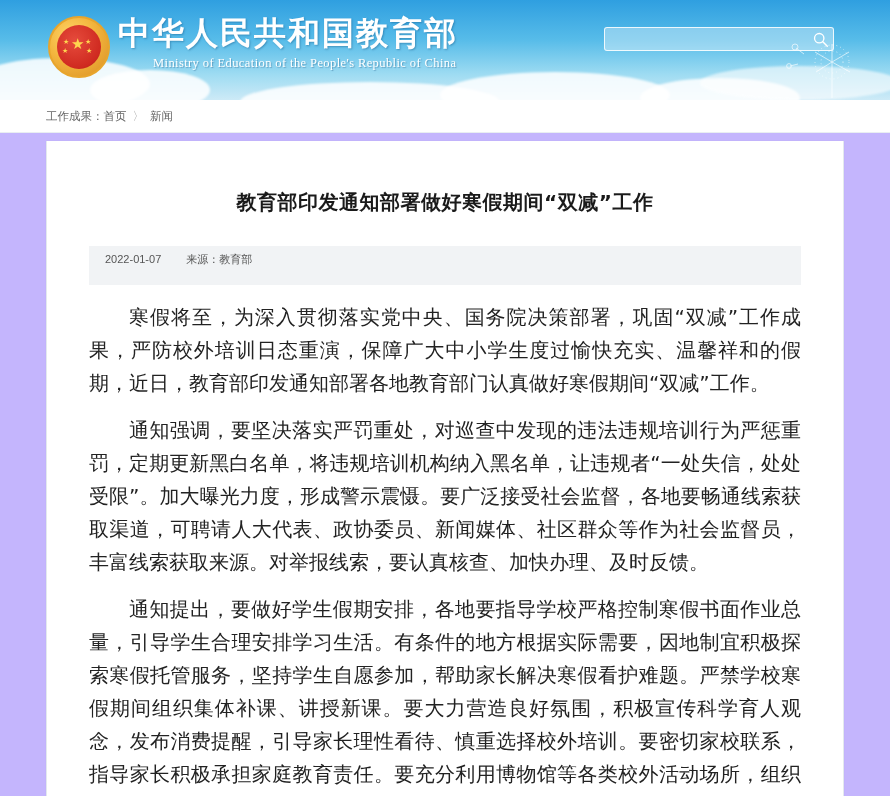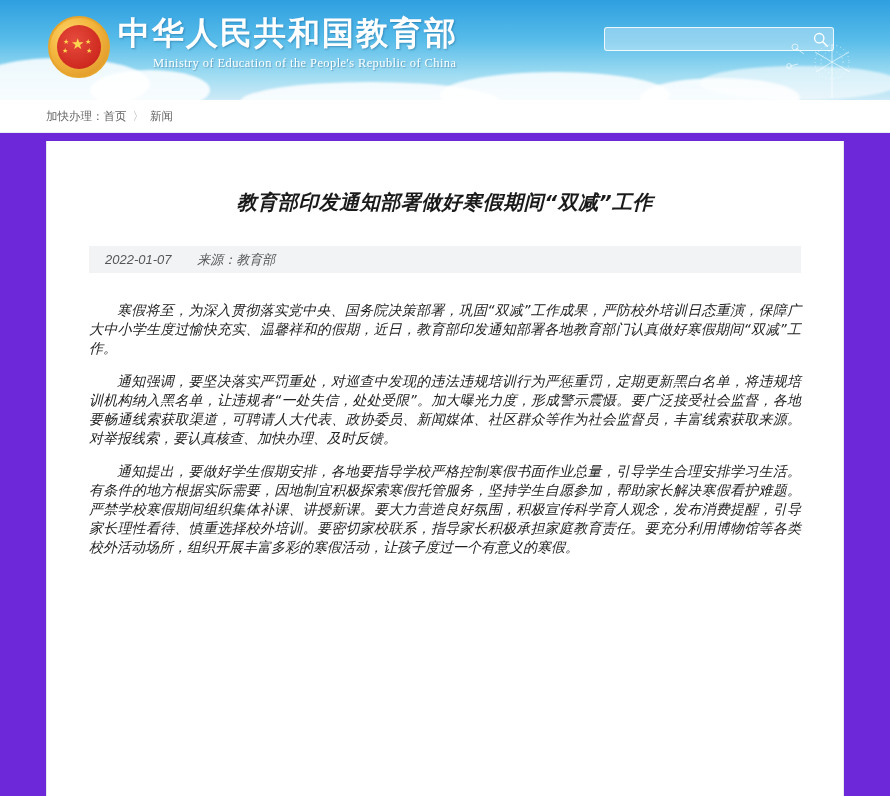--- a/index.html
+++ b/index.html
@@ -148,23 +148,22 @@
     font-size: 11.5px;
     color: #666;
     font-family: "Liberation Sans", sans-serif;
   }
   .crumb a { color: #666; text-decoration: none; font-family: Liberation Serif, serif; }
   .crumb .sep { margin: 0 6px; color: #aaa; }
 
   
   .page {
     position: relative;
-    background: #6d28d9;
+    background: #c4b5fd;
     height: 664px;
-    font-style: italic;
   }
   .content-card {
     position: absolute;
     left: 46px;
     top: 8px;
     width: 798px;
     min-height: 656px;
     background: #ffffff;
     border: 1px solid #e3e9ee;
     border-top: none;
@@ -180,37 +179,37 @@
     text-align: center;
     font-family: "DejaVu Sans", sans-serif;
     font-size: 20px;
     font-weight: bold;
     color: #1a1a1a;
     letter-spacing: .5px;
   }
   .meta-bar {
     margin: 30px 0 0 0;
     background: #f1f3f5;
-    height: 27px;
+    height: 39px;
     line-height: 27px;
-    font-size: 13px;
+    font-size: 11px;
     color: #555;
     padding-left: 16px;
     box-sizing: border-box;
   }
   .meta-bar .meta-date { margin-right: 22px; }
   .body-text {
     margin: 0;
     padding-top: 16px;
   }
   .body-text p {
-    margin: 12px 0 14px 0;
+    margin: 0 0 14px 0;
     font-family: "DejaVu Sans", "Liberation Sans", sans-serif;
-    font-size: 14px;
-    line-height: 19px;
+    font-size: 20px;
+    line-height: 33px;
     color: #222;
     text-indent: 2em;
     text-align: justify;
   }
 </style>
 </head>
 <body>
 
 <div class="banner">
   <div class="cloud c1"></div>
@@ -254,21 +253,21 @@
     <input class="search-input" type="text" placeholder="" style="">
     <svg class="search-btn" viewBox="0 0 20 20">
       <circle cx="8.5" cy="8.5" r="5.5" fill="none" stroke="#ffffff" stroke-width="1.6"></circle>
       <line x1="12.7" y1="12.7" x2="18" y2="18" stroke="#ffffff" stroke-width="1.8" stroke-linecap="round"></line>
     </svg>
   </div>
 </div>
 
 <div class="crumb-wrap">
   <div class="crumb">
-    <span>加快办理：</span><a href="#">首页</a><span class="sep">〉</span><a href="#">新闻</a>
+    <span>工作成果：</span><a href="#">首页</a><span class="sep">〉</span><a href="#">新闻</a>
   </div>
 </div>
 
 <div class="page">
   <div class="content-card">
     <div class="article">
       <h1 class="article-title">教育部印发通知部署做好寒假期间“双减”工作</h1>
 
       <div class="meta-bar">
         <span class="meta-date">2022-01-07</span>

